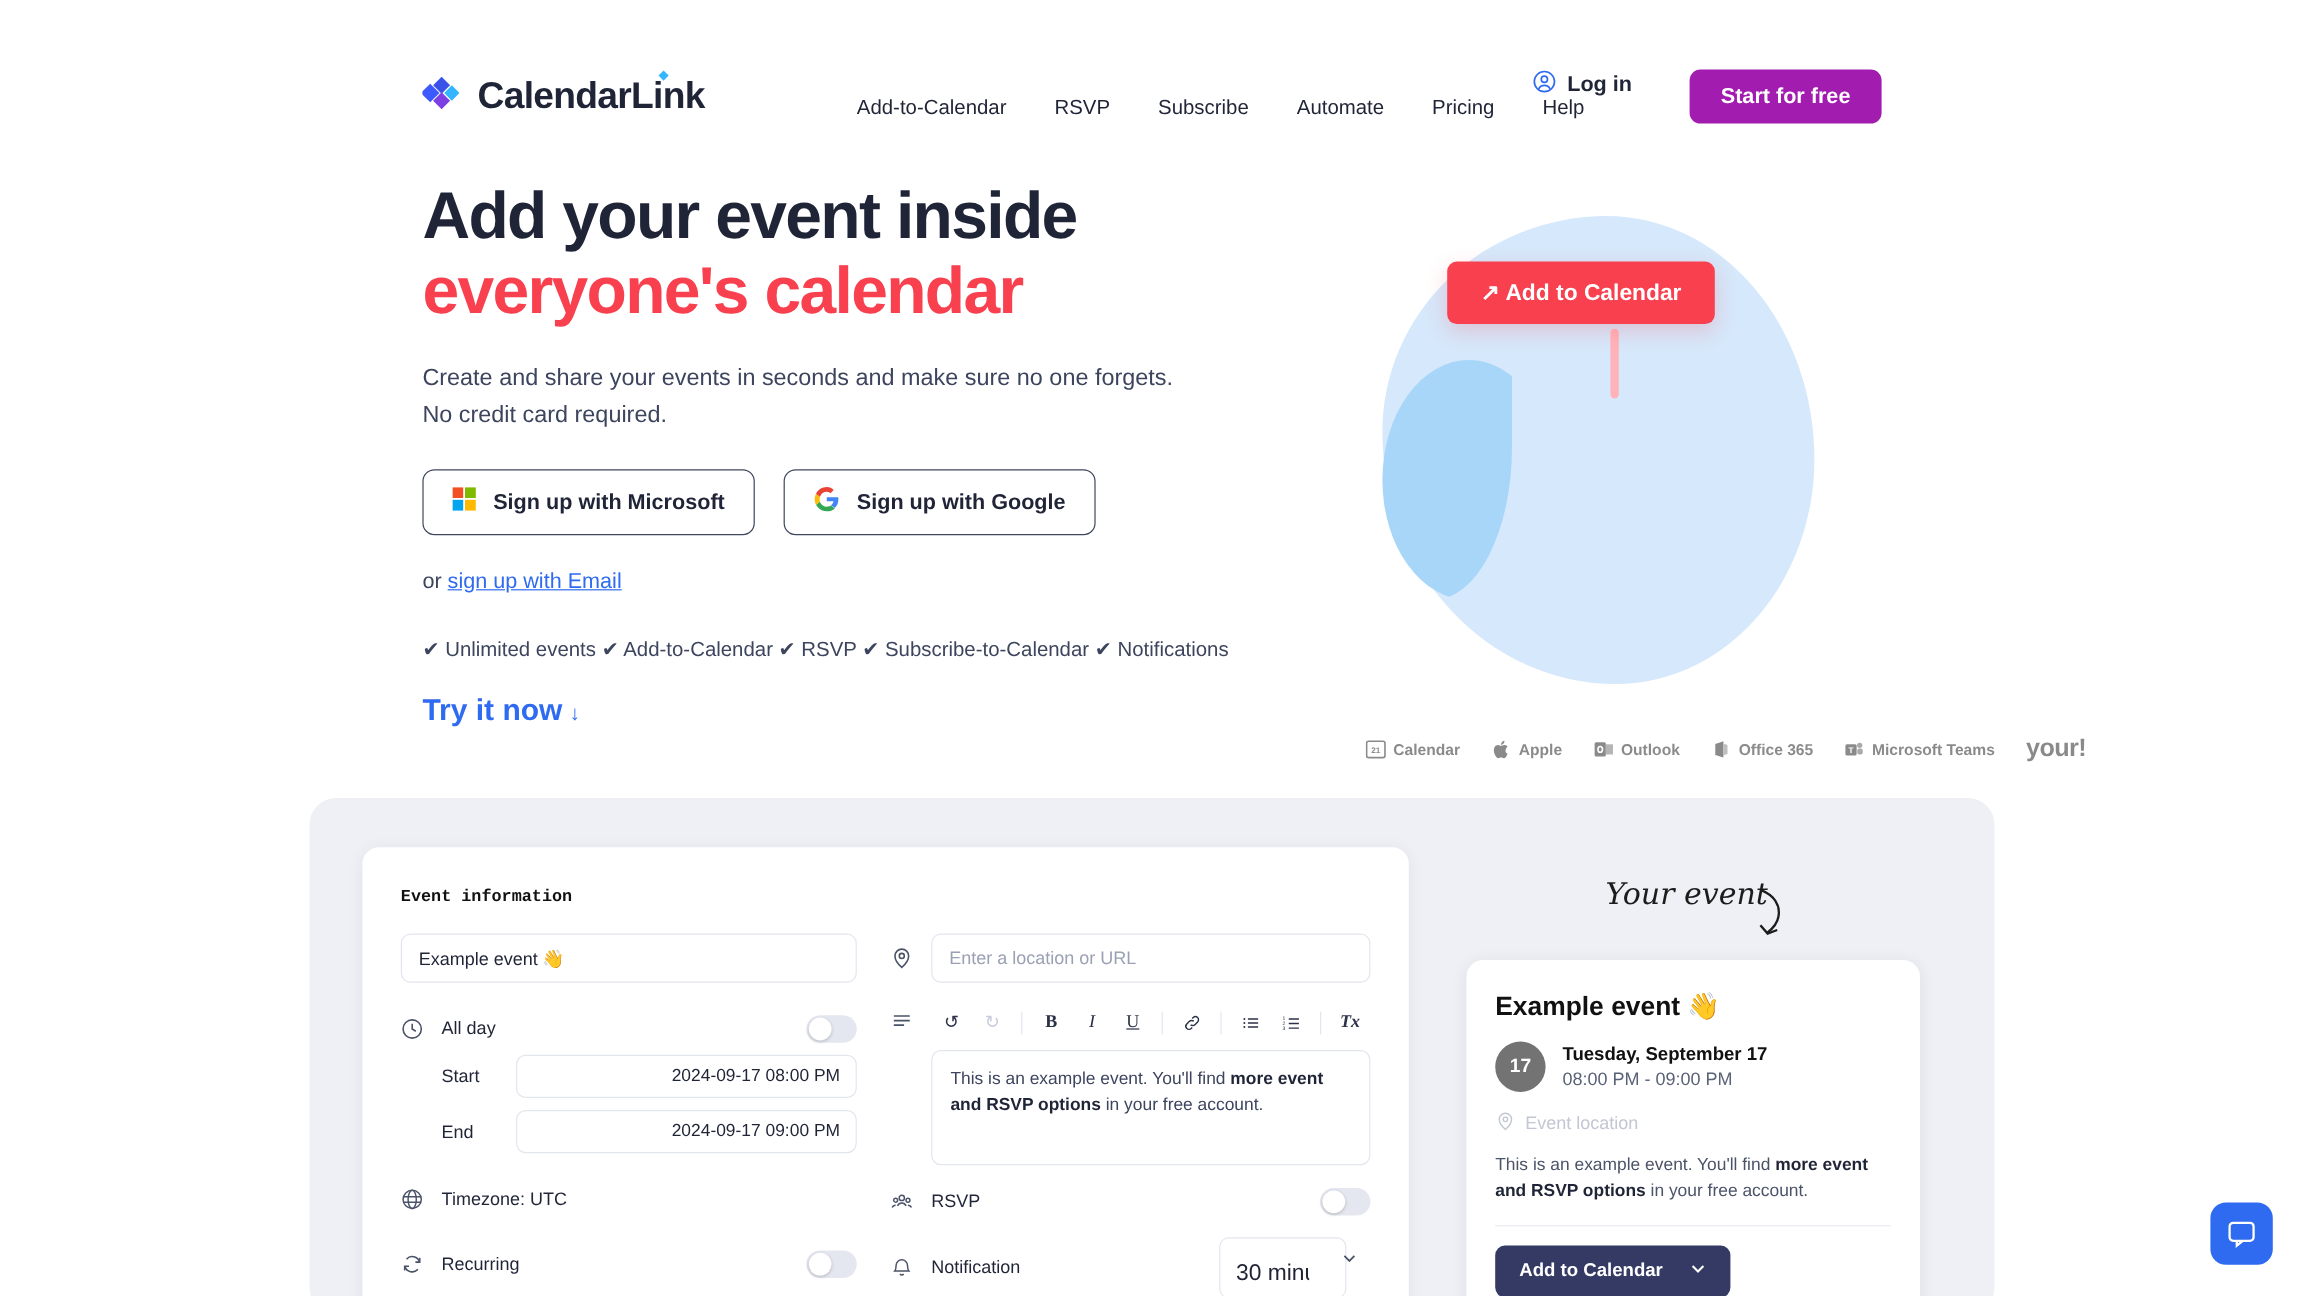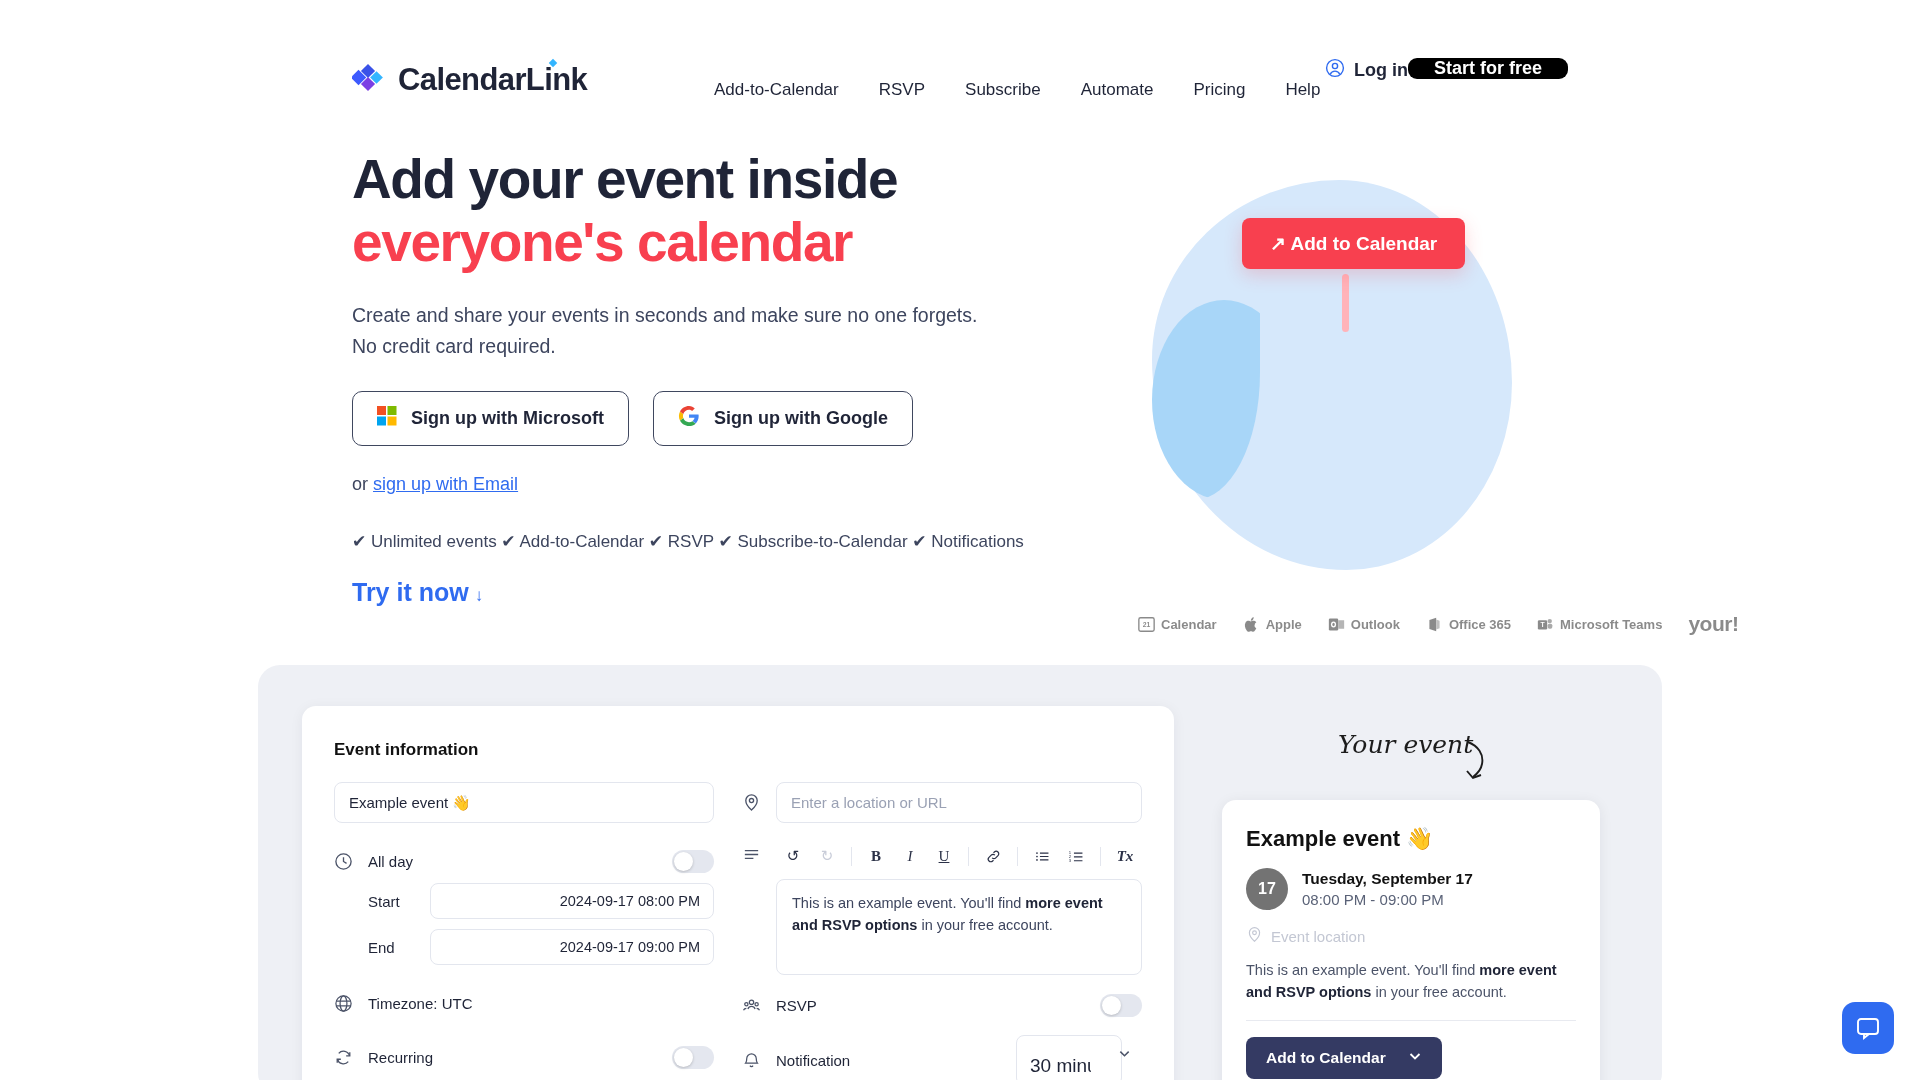--- a/index.html
+++ b/index.html
@@ -40,23 +40,23 @@
   }
   .auth {
     position: absolute; right: 352px; top: 30px;
     display: flex; align-items: flex-start; 
   }
   .login {
     display: flex; align-items: center; gap: 9px;
     font-size: 18px; font-weight: 700; color: #1f2437; cursor: pointer;
   }
   .btn-primary {
-    background: #000000; color: #fff; border: none; border-radius: 9px;
-    font-size: 18px; font-weight: 600; padding: 0 26px; cursor: pointer;
-    font-family: "Liberation Sans", sans-serif; white-space: nowrap;
+    background: #a21caf; color: #fff; border: none; border-radius: 9px;
+    font-size: 18px; font-weight: 600; padding: 12px 26px; cursor: pointer;
+    font-family: "Liberation Sans", sans-serif; white-space: nowrap; margin-left: 48px;
   }
 
   
   .hero-left { position: absolute; left: 352px; top: 150px; width: 740px; }
   h1.hero-title {
     font-size: 55px; line-height: 1.07; font-weight: 700;
     letter-spacing: -1.4px; color: #1f2437;
   }
   h1.hero-title .accent { color: #f8404f; display: block; margin-top: 4px;}
   .hero-sub {
@@ -92,21 +92,20 @@
     background: #a8d6f8; border-radius: 70% 0% 60% 50% / 60% 30% 70% 40%;
     clip-path: ellipse(60% 50% at 70% 50%);
   }
   .atc-float {
     position: absolute; left: 76px; top: 48px;
     background: #f8404f; color: #fff; border-radius: 8px;
     padding: 14px 28px; font-size: 19px; font-weight: 700;
     white-space: nowrap; cursor: pointer; border: none;
     font-family: "Liberation Sans", sans-serif;
     box-shadow: 0 6px 18px rgba(248,64,79,.22);
-    margin-left: 36px;
   }
   .atc-stem {
     position: absolute; left: 212px; top: 104px; width: 7px; height: 58px;
     background: #ffb3b9; border-radius: 4px;
   }
   .providers {
     position: absolute; left: 1138px; top: 612px;
     display: flex; align-items: center; gap: 26px;
     filter: grayscale(1); opacity: .62;
   }
@@ -118,21 +117,21 @@
   
   .panel {
     position: absolute; left: 258px; top: 665px; width: 1404px; height: 430px;
     background: #eef0f5; border-radius: 22px;
   }
   .form-card {
     position: absolute; left: 302px; top: 706px; width: 872px; height: 400px;
     background: #fff; border-radius: 14px; box-shadow: 0 2px 14px rgba(20,25,45,.06);
     padding: 34px 32px;
   }
-  .form-title { font-size: 17px; font-weight: 700; color: #111; margin-bottom: 22px; }
+  .form-title { font-size: 14px; font-weight: 700; color: #111; margin-bottom: 22px; font-family: Liberation Mono, monospace; }
   .grid2 { display: flex; gap: 0px; }
   .col-l { width: 404px; }
   .col-r { width: 404px; margin-left: 28px; }
   .inp {
     width: 100%; border: 1.3px solid #e3e6ee; border-radius: 8px;
     padding: 11px 14px; font-size: 15px; color: #1f2437; background: #fff;
     font-family: "Liberation Sans", sans-serif; outline: none;
   }
   .inp::placeholder { color: #9aa1b4; }
   .row {

